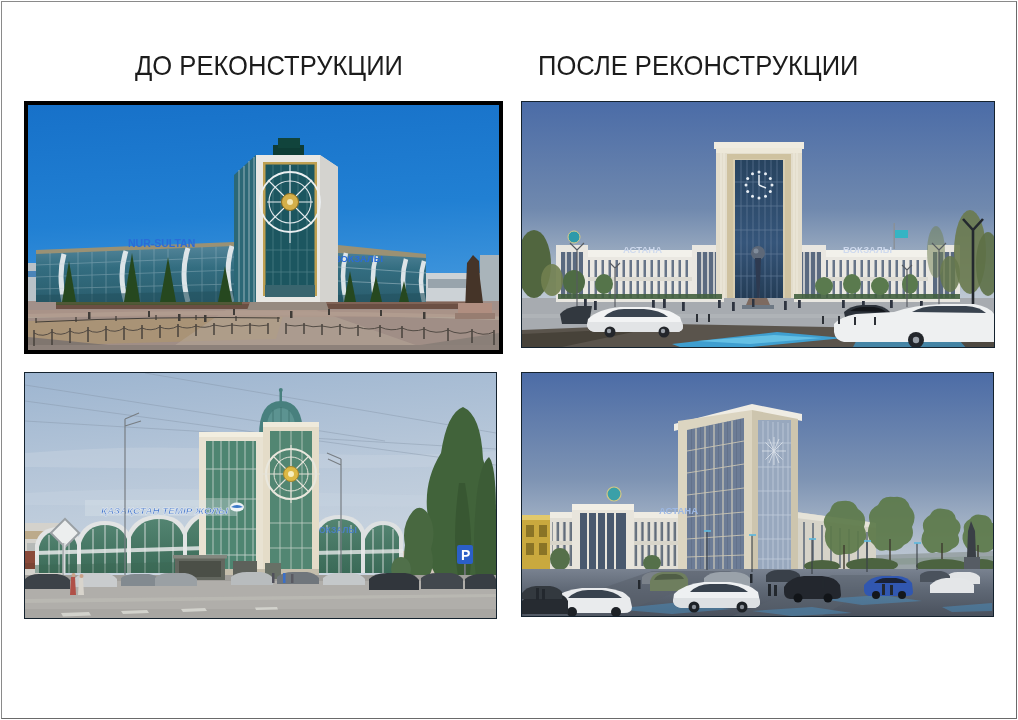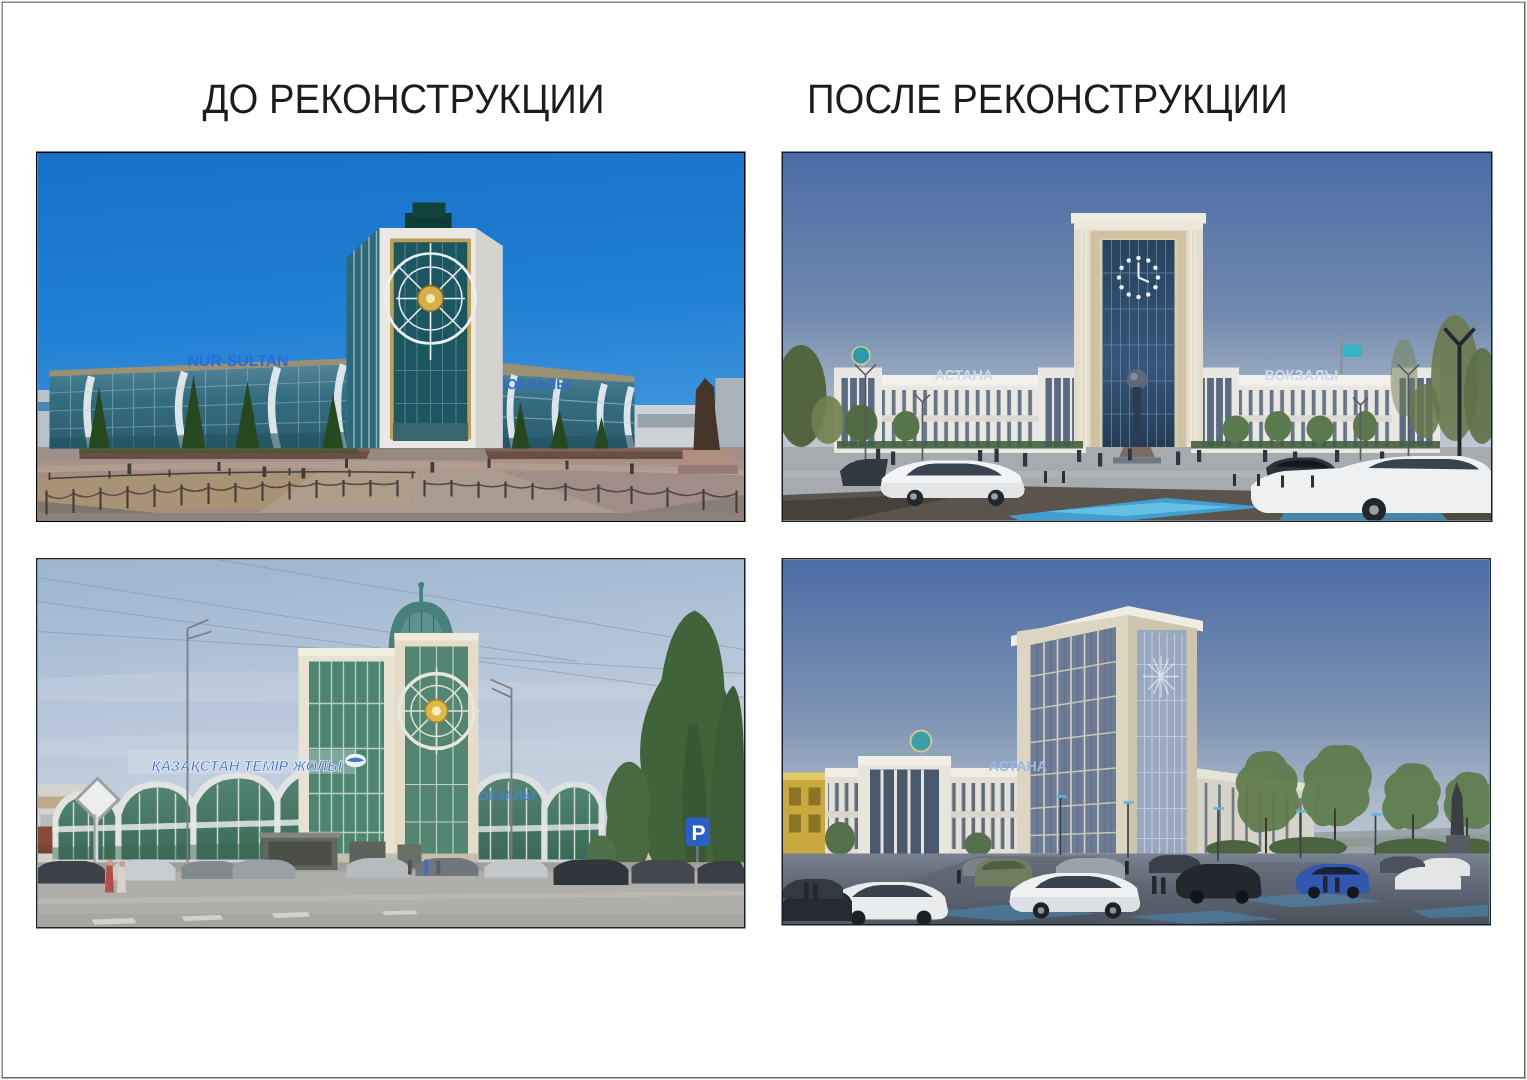--- a/index.html
+++ b/index.html
@@ -2,21 +2,21 @@
 <html><head>
 <meta charset="utf-8">
 <style>
   html,body{margin:0;padding:0;}
   body{width:1018px;height:720px;background:#ffffff;font-family:"Liberation Sans",sans-serif;position:relative;overflow:hidden;}
   .frame{position:absolute;left:1px;top:1px;width:1014px;height:716px;border:1px solid #8a8a8a;border-right-color:#6a6a6a;border-bottom-color:#6a6a6a;}
   .title{position:absolute;top:52px;font-size:27.5px;line-height:27.5px;color:#1c1c1c;white-space:nowrap;transform-origin:0 0;transform:scaleX(0.93);}
   #t1{left:135px;}
   #t2{left:538px;}
   .photo{position:absolute;overflow:hidden;}
-  #p-tl{left:24px;top:101px;width:471px;height:245px;border:1px solid #000000;}
+  #p-tl{left:24px;top:101px;width:471px;height:245px;border:4px solid #000000;}
   #p-tr{left:521px;top:101px;width:472px;height:245px;border:1px solid #14222e;}
   #p-bl{left:24px;top:372px;width:471px;height:245px;border:1px solid #14222e;}
   #p-br{left:521px;top:372px;width:471px;height:243px;border:1px solid #14222e;}
   svg{display:block;}
 </style>
 </head>
 <body>
 <div class="frame"></div>
 <div class="title" id="t1">ДО РЕКОНСТРУКЦИИ</div>
 <div class="title" id="t2">ПОСЛЕ РЕКОНСТРУКЦИИ</div>

